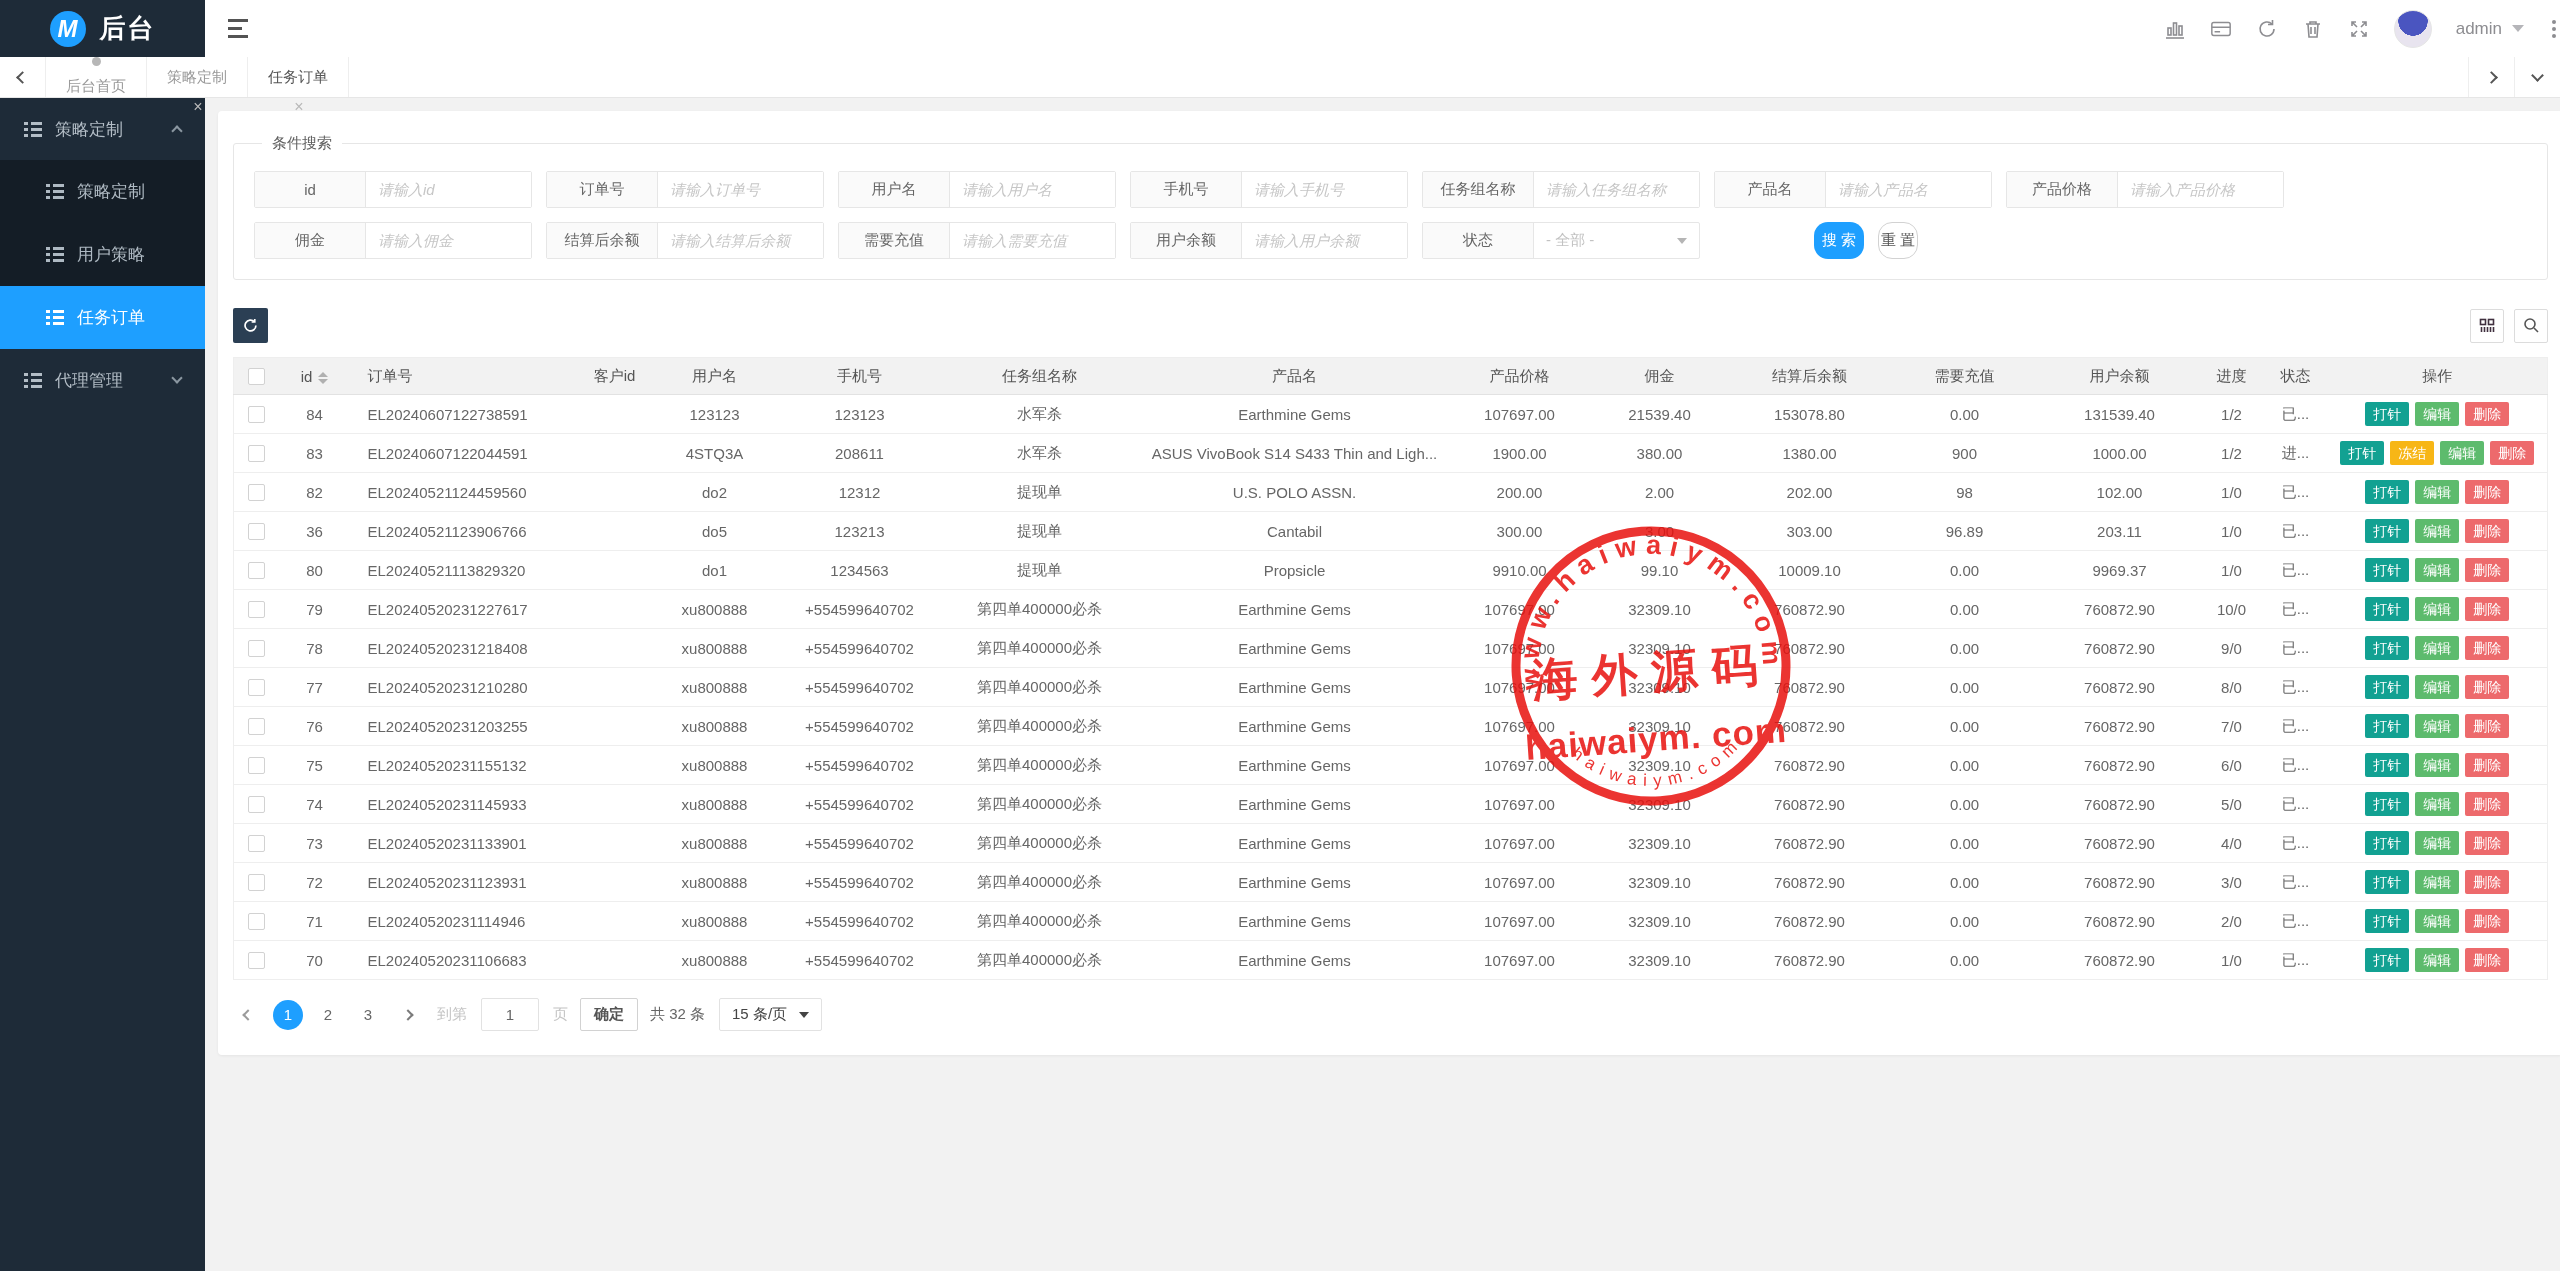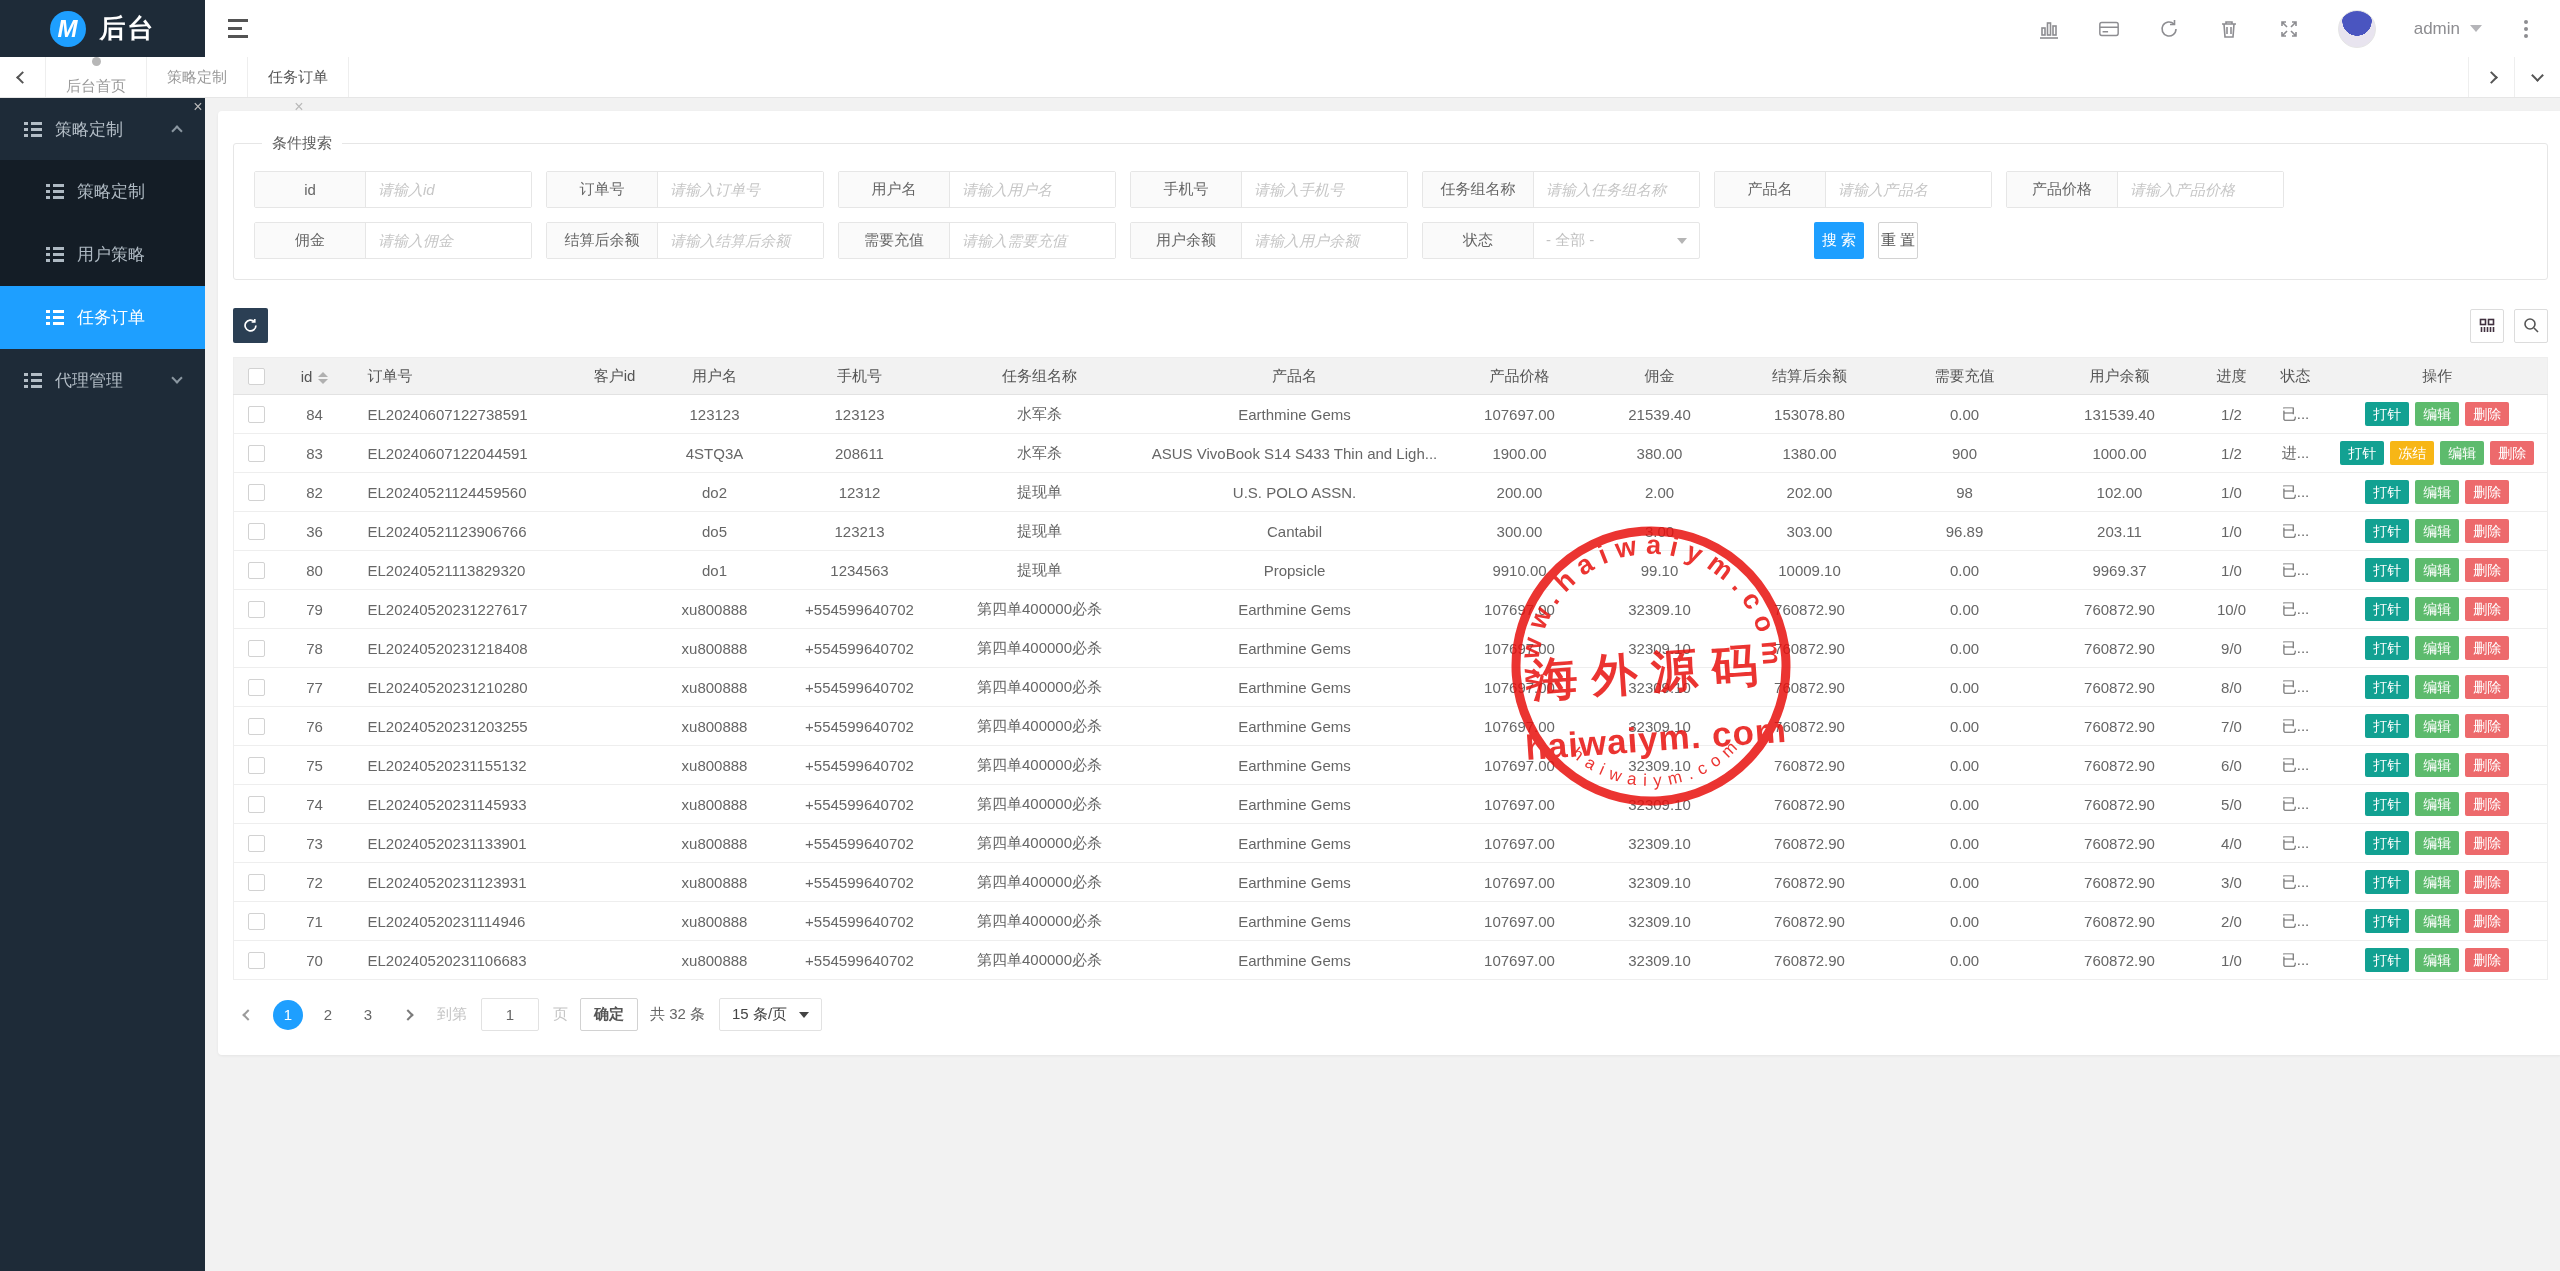--- a/index.html
+++ b/index.html
@@ -11,21 +11,21 @@
   .header { height:57px; background:#fff; display:flex; align-items:stretch; position:relative; z-index:5; }
   .logo { width:205px; background:#1e2b38; color:#fff; display:flex; align-items:center; justify-content:center; gap:14px; }
   .logo-circle { width:36px; height:36px; border-radius:50%; background:#1E9FFF; color:#fff; display:flex; align-items:center; justify-content:center; font-size:24px; font-weight:bold; font-style:italic; }
   .logo-text { font-size:26px; font-weight:bold; letter-spacing:2px; }
   .burger { width:66px; display:flex; flex-direction:column; align-items:center; justify-content:center; gap:5px; cursor:pointer; }
   .burger i { display:block; width:20px; height:3px; background:#545454; }
   .burger i:nth-child(2){ width:14px; align-self:flex-start; margin-left:23px; }
   .nav { display:flex; align-items:stretch; }
   .nav-item { padding:0 30px; display:flex; align-items:center; font-size:17px; color:#8d8d91; cursor:pointer; }
   .nav-item.active { background:#f2f2f2; color:#333; }
-  .header-right { margin-left:auto; display:flex; align-items:center; gap:38px; padding-right:28px; }
+  .header-right { margin-left:auto; display:flex; align-items:center; gap:24px; }
   .hicon { width:22px; height:22px; display:flex; align-items:center; justify-content:center; cursor:pointer; }
   .hicon svg { stroke:#8d8d91; fill:none; stroke-width:1.6; }
   .avatar { width:38px; height:38px; border-radius:50%; cursor:pointer;
      background:radial-gradient(circle at 50% 28%, #4a55c0 0 46%, #e8e4ef 47% 100%); border:1px solid #e5e5e5;}
   .admin-box { display:flex; align-items:center; gap:10px; color:#8d8d91; font-size:17px; cursor:pointer; }
   .caret-down { width:0; height:0; border-left:6px solid transparent; border-right:6px solid transparent; border-top:7px solid #b5b5b9; }
   .kebab { display:flex; flex-direction:column; gap:3px; cursor:pointer; padding:4px;}
   .kebab i { width:4px; height:4px; border-radius:50%; background:#8d8d91; }
 
   
@@ -64,21 +64,21 @@
   
   fieldset.search { border:1px solid #e6e6e6; border-radius:3px; padding:4px 20px 20px; margin:8px 0 28px; }
   fieldset.search legend { font-size:15px; color:#5f5f5f; padding:0 10px; margin-left:8px; }
   .frow { display:flex; align-items:center; margin-top:14px; }
   .fgroup { display:flex; width:278px; height:37px; border:1px solid #e6e6e6; border-radius:2px; margin-right:14px; background:#fff; flex:none;}
   .flabel { width:111px; flex:none; background:#fafafa; border-right:1px solid #e6e6e6; display:flex; align-items:center; justify-content:center; font-size:15px; color:#666; white-space:nowrap; padding:0 6px;}
   .fgroup input { flex:1; min-width:0; border:0; outline:none; padding:0 12px; font-size:15px; color:#666; font-family:inherit;font-style:italic;}
   .fgroup input::placeholder { color:#c6c6c6; }
   .fvalue { flex:1; display:flex; align-items:center; padding:0 12px; font-size:15px; color:#c2c2c2; position:relative; cursor:pointer;}
   .fvalue .caret-down { position:absolute; right:12px; border-top-color:#b5b5b5; border-left-width:5px; border-right-width:5px; border-top-width:6px;}
-  .btn { height:37px; display:inline-flex; align-items:center; justify-content:center; border-radius:2px; font-size:15px; cursor:pointer; }
+  .btn { height:37px; display:inline-flex; align-items:center; justify-content:center; border-radius:14px; font-size:15px; cursor:pointer; }
   .btn-search { width:50px; background:#1E9FFF; color:#fff; margin-left:100px; }
   .btn-reset { width:40px; background:#fff; border:1px solid #d2d2d2; color:#555; margin-left:14px; }
 
   
   .toolbar { display:flex; align-items:center; margin-bottom:14px; }
   .btn-refresh { width:35px; height:35px; background:#2b3f54; border-radius:2px; display:flex; align-items:center; justify-content:center; cursor:pointer; }
   .toolbar-right { margin-left:auto; display:flex; gap:10px; }
   .tool-btn { width:34px; height:34px; border:1px solid #dcdcdc; border-radius:2px; background:#fff; display:flex; align-items:center; justify-content:center; cursor:pointer; }
 
   

